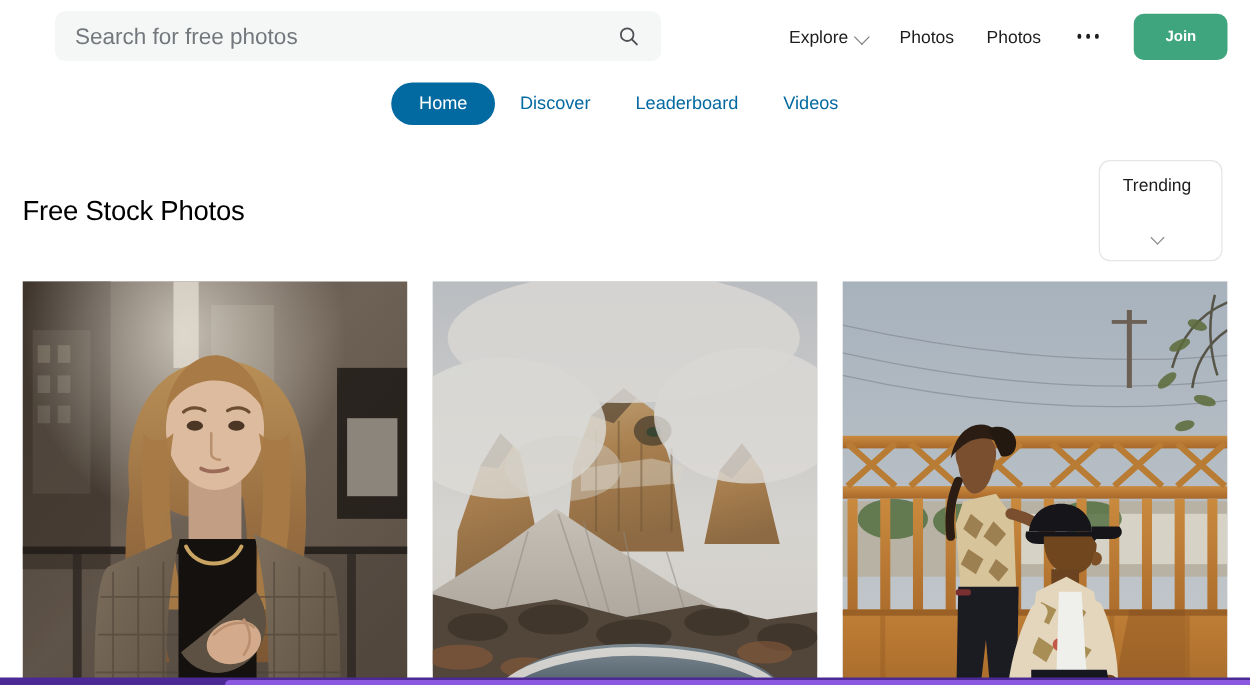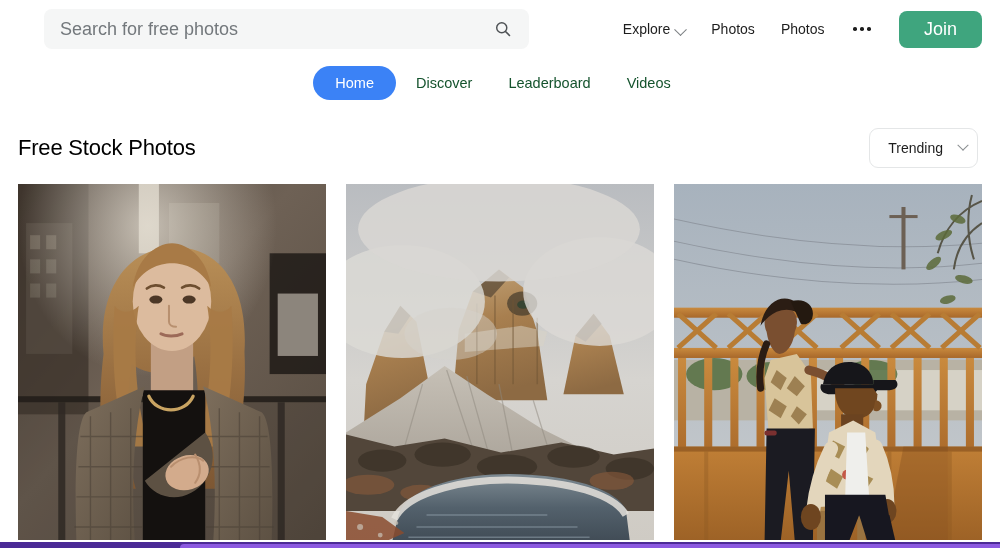--- a/index.html
+++ b/index.html
@@ -94,74 +94,76 @@
   .dots i { width: 3.5px; height: 3.5px; border-radius: 50%; background: #1d1d1d; display: block; }
 
   .join-btn {
     margin-left: 12px;
     background: #3fa57e;
     color: #ffffff;
     border: none;
     border-radius: 8px;
     height: 37px;
     padding: 0 25px;
-    font-size: 18px;
+    font-size: 12px;
     font-family: "Liberation Sans", sans-serif;
     cursor: pointer;
+    font-weight: bold;
   }
 
   
   .subnav {
     height: 50px;
     display: flex;
     align-items: center;
     justify-content: center;
     gap: 4px;
     background: #fff;
   }
   .subnav-item {
     font-size: 14.5px;
-    color: #14532d;
+    color: #0369a1;
     padding: 9px 16px;
     border-radius: 100px;
     cursor: pointer;
     text-decoration: none;
     white-space: nowrap;
   }
   .subnav-item.active {
-    background: #3b82f6;
+    background: #0369a1;
     color: #ffffff;
     padding: 9px 22px;
   }
 
   
   .title-row {
     display: flex;
     align-items: center;
     justify-content: space-between;
     padding: 20px 22px 16px 18px;
   }
   .page-title {
     font-size: 22px;
     color: #000000;
     font-weight: 400;
     letter-spacing: -0.2px;
   }
   .sort-select {
     display: flex;
     align-items: center;
-    gap: 16px;
+    gap: 33px;
     border: 1px solid #e4e6e7;
     border-radius: 9px;
-    padding: 11px 10px 11px 18px;
+    padding: 11px 24px 11px 18px;
     font-size: 14px;
     color: #1d1d1d;
     background: #fff;
     cursor: pointer;
     white-space: nowrap;
+    flex-direction: column;
   }
   .chev-sm {
     width: 8px; height: 8px;
     border-right: 1.3px solid #8a8e91;
     border-bottom: 1.3px solid #8a8e91;
     transform: rotate(45deg) translate(-2px,-2px);
     flex: none;
   }
 
   

